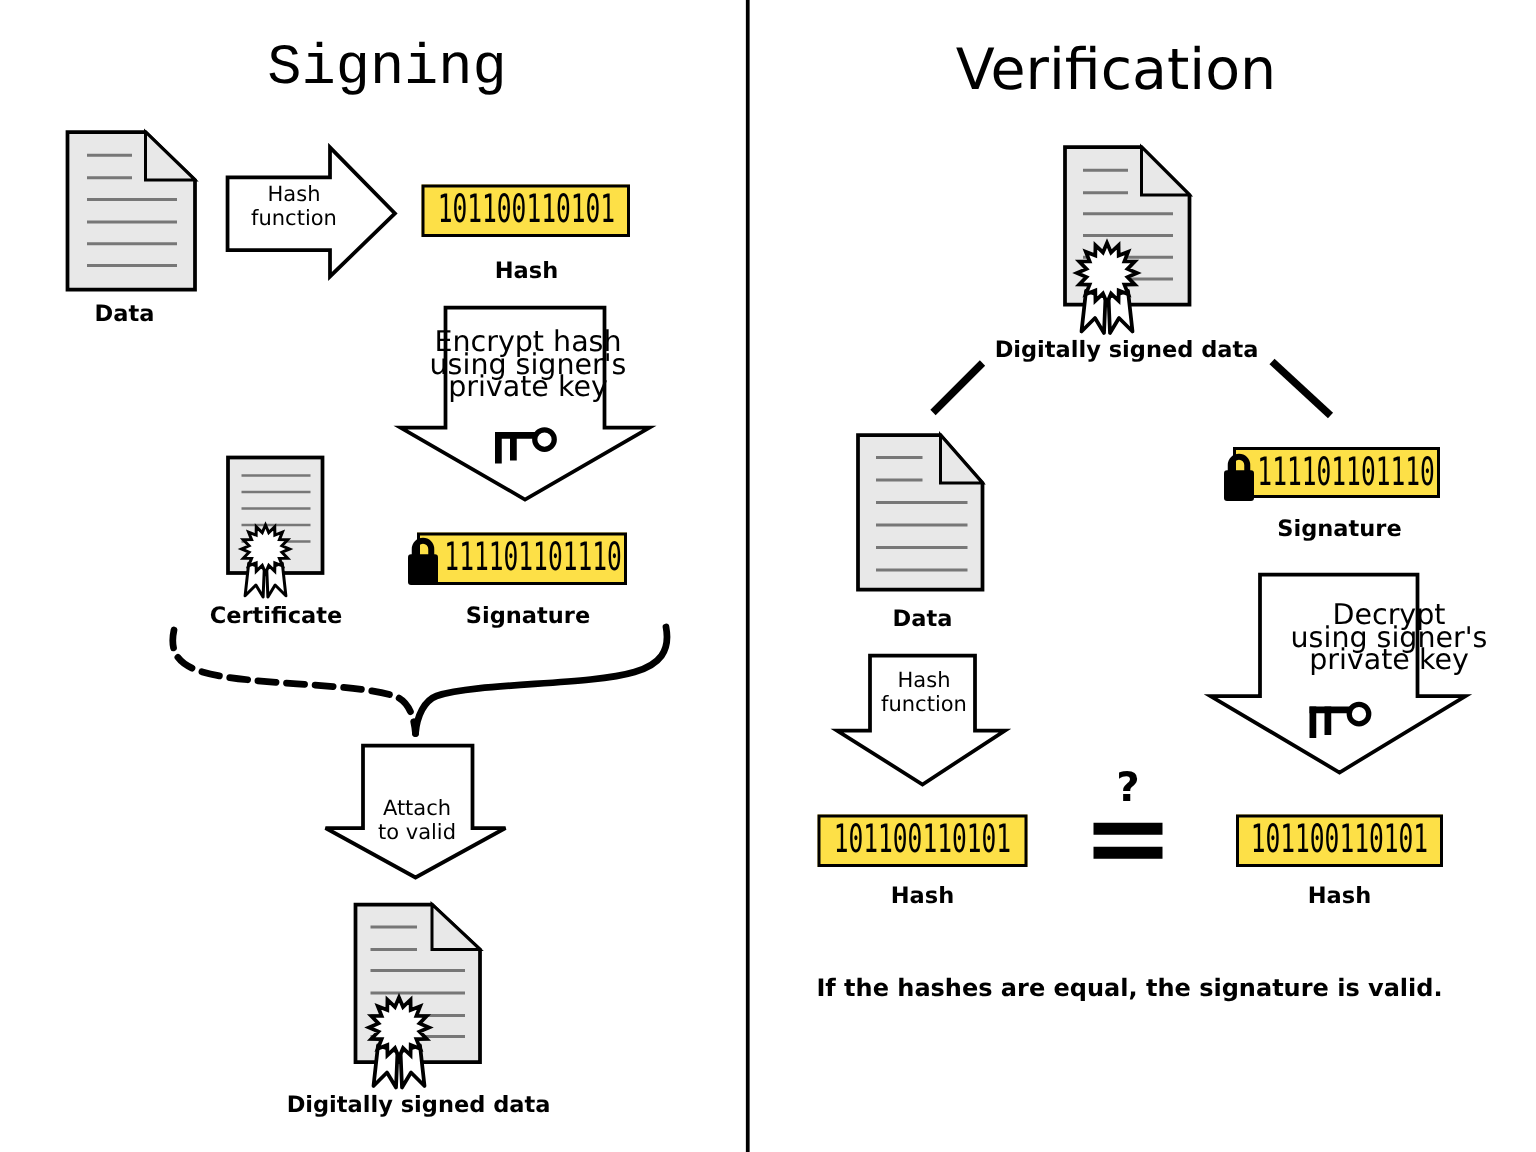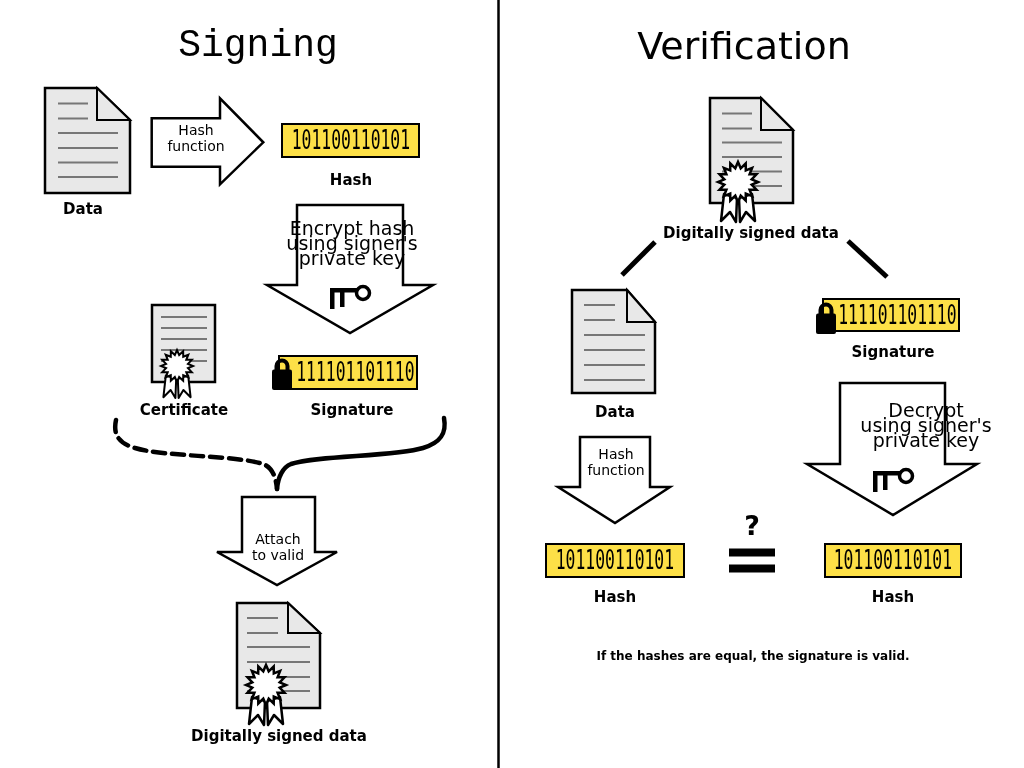--- a/index.html
+++ b/index.html
@@ -8,21 +8,21 @@
     font-family:"DejaVu Sans","Liberation Sans",sans-serif;color:#000;
     overflow:hidden;
   }
   #shapes{position:absolute;left:0;top:0;width:1024px;height:768px;z-index:2;pointer-events:none;}
   .txt{position:absolute;z-index:3;white-space:nowrap;transform:translateX(-50%);text-align:center;}
   .title{font-size:38px;font-weight:500;letter-spacing:0px;}
   .lbl{font-size:15px;font-weight:bold;}
   .atext{font-size:14px;line-height:15.5px;}
   .atext-sm{font-size:19px;line-height:15px;}
   .qmark{font-size:27px;font-weight:bold;}
-  .conclusion{font-size:12px;font-weight:bold;}
+  .conclusion{font-size:16px;font-weight:bold;}
   .vbox{
     position:absolute;z-index:1;background:#fde047;border:2px solid #000;
     display:flex;align-items:flex-start;justify-content:center;box-sizing:border-box;
   }
   .vbox .bin{
     font-family:"DejaVu Sans Mono","Liberation Mono",monospace;
     font-size:26px;transform:scaleX(0.63);transform-origin:center center;white-space:nowrap;
   }
   .vbox.sig{justify-content:flex-end;}
   .vbox.sig .bin{transform-origin:right center;padding-right:2px;}

